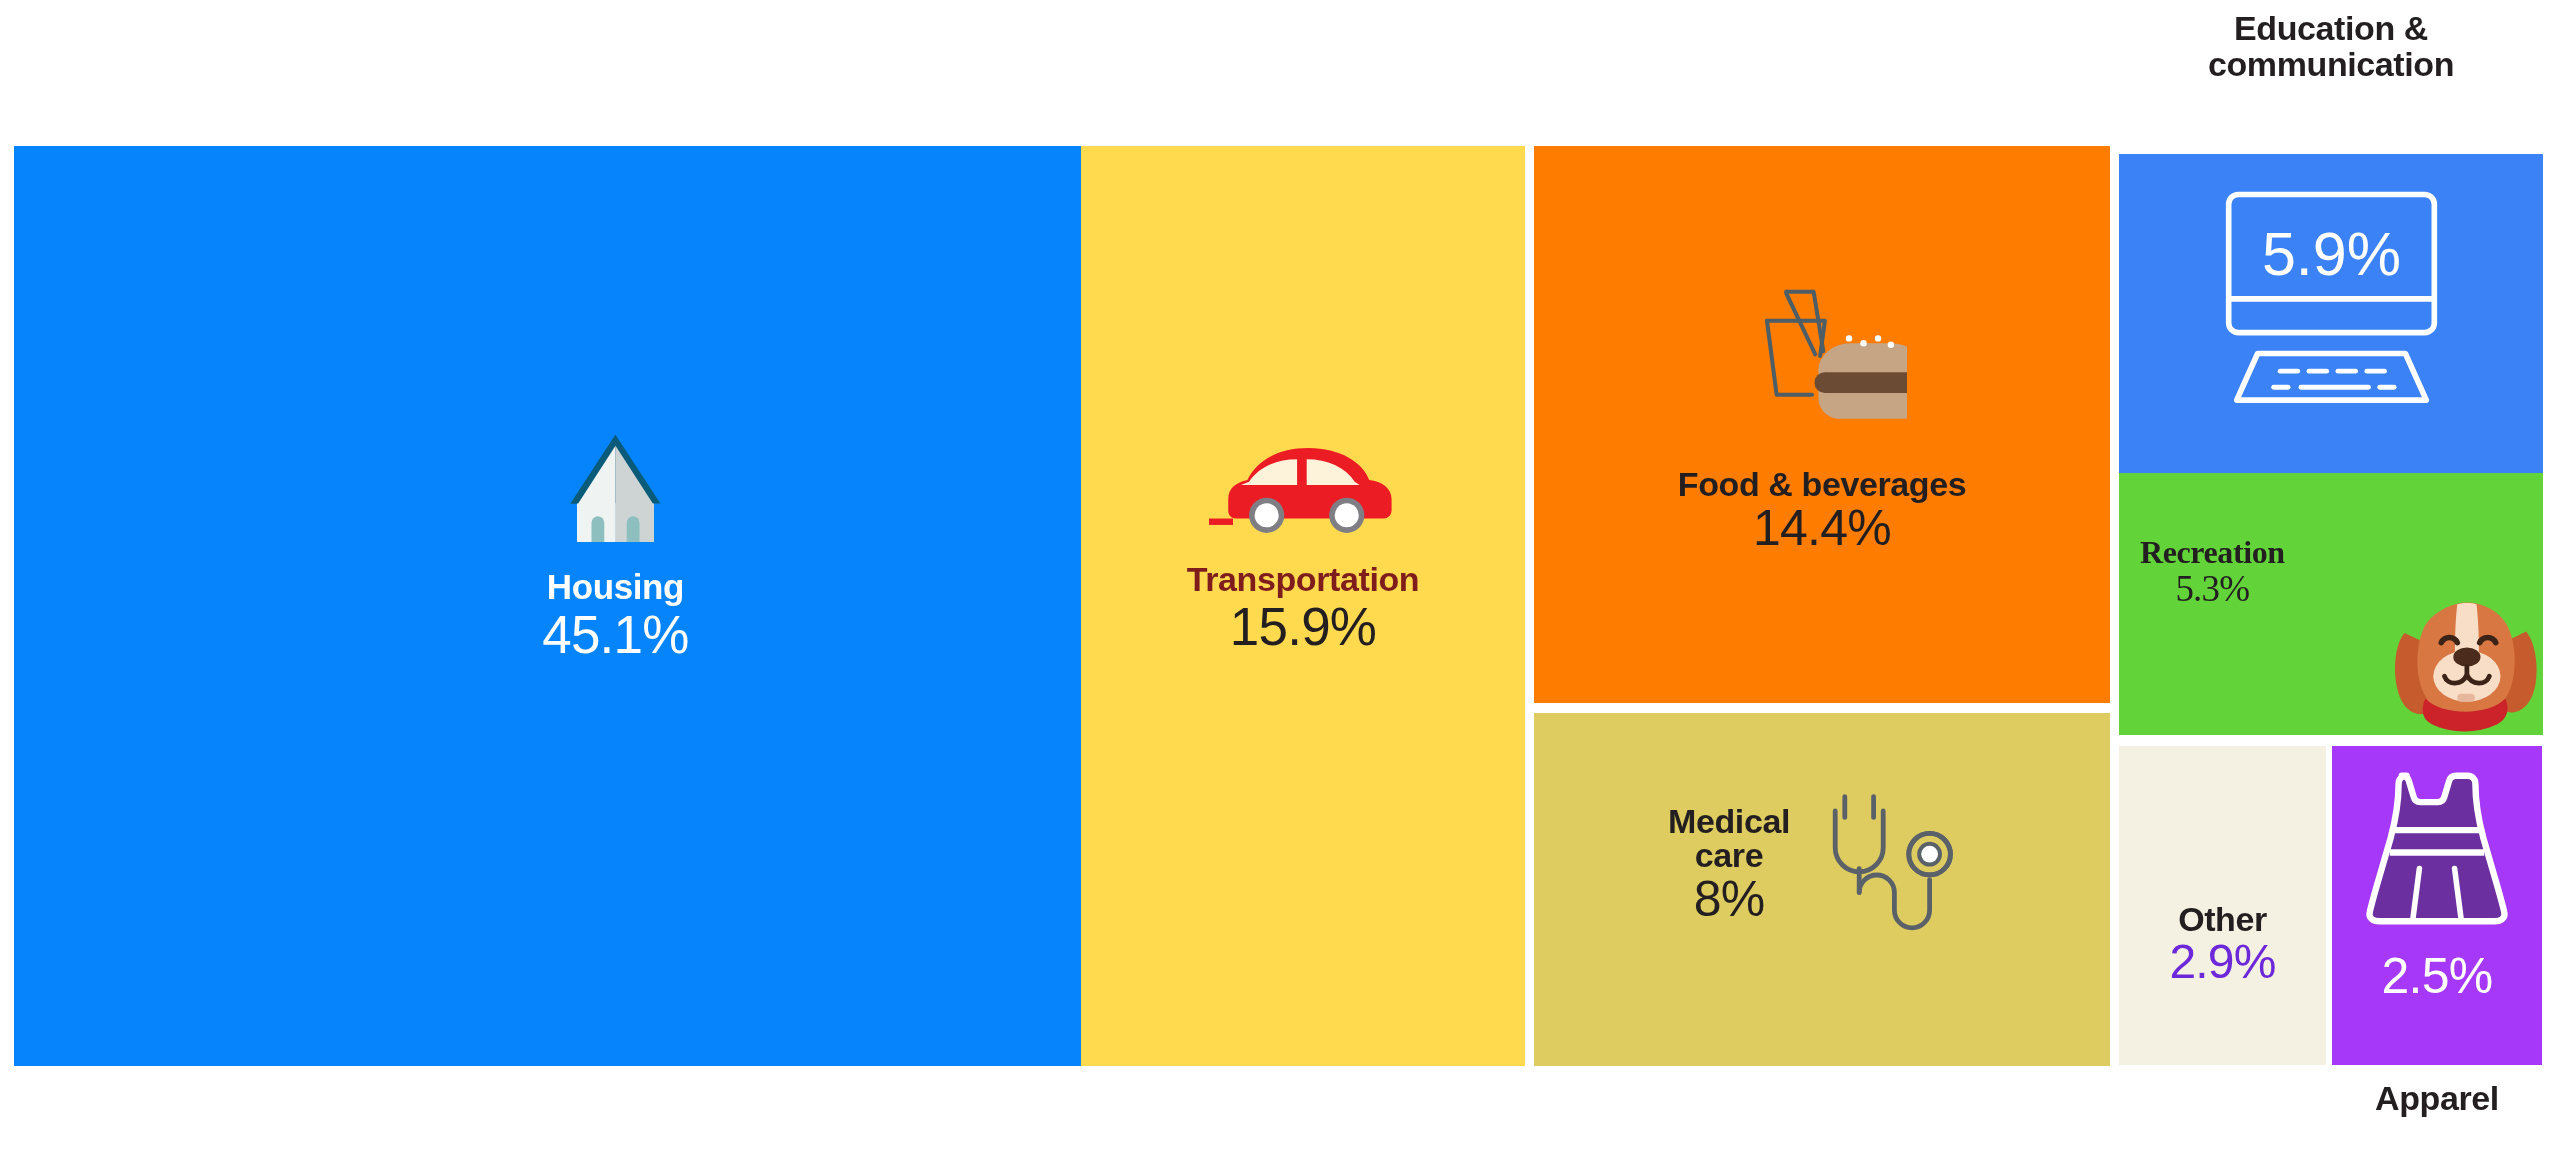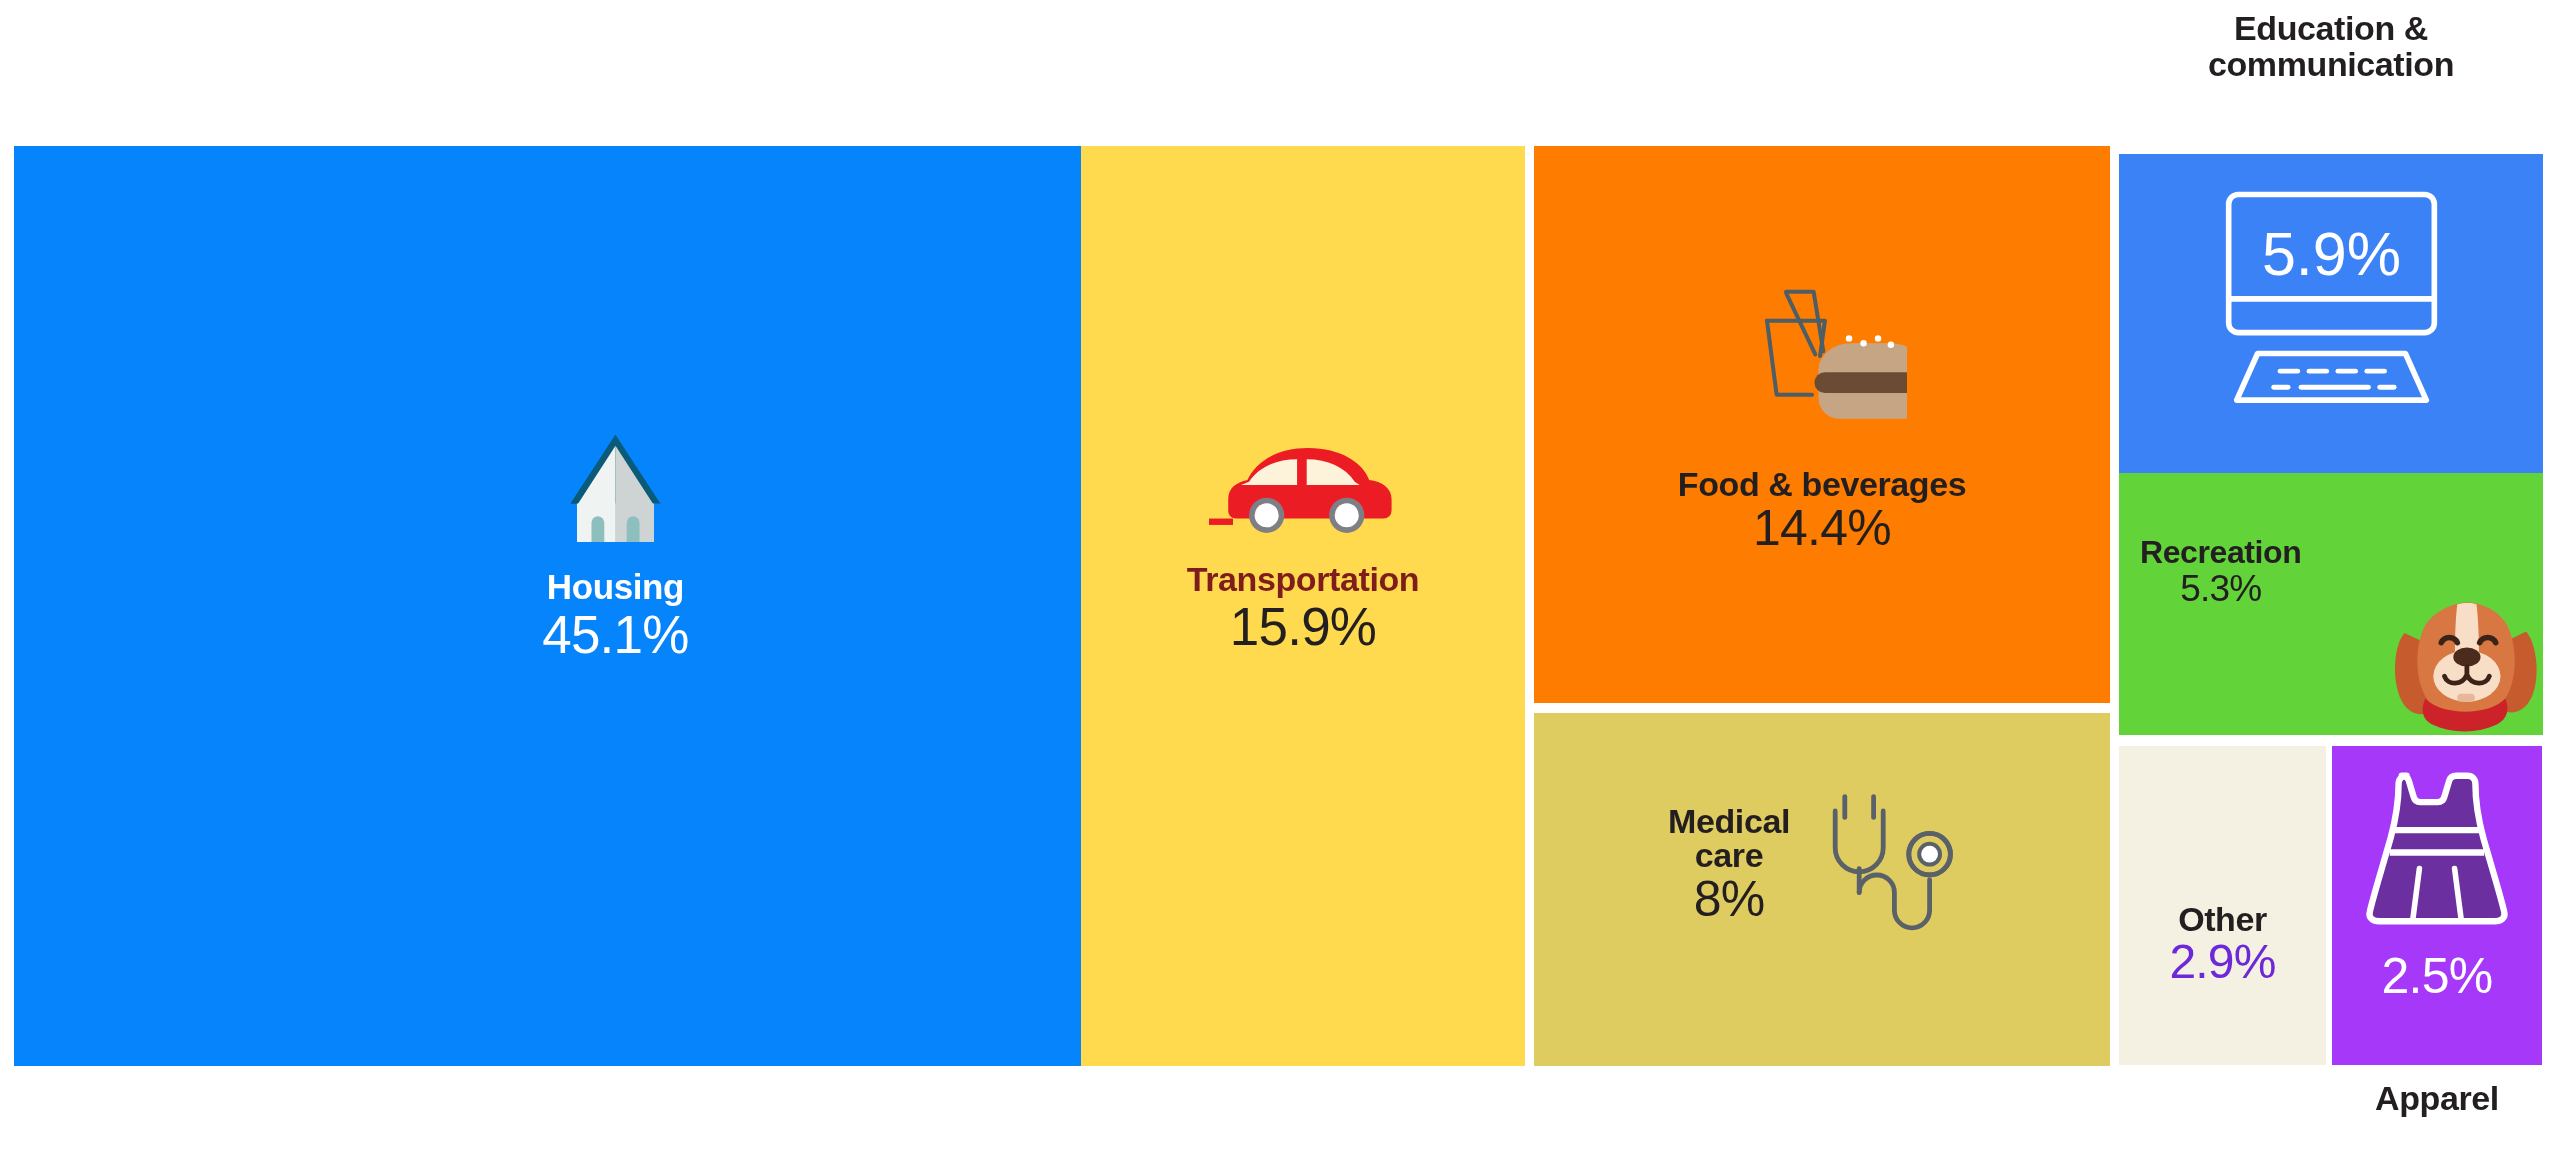--- a/index.html
+++ b/index.html
@@ -122,21 +122,21 @@
   }
 
   
   #tile-recreation {
     left: 2119px; top: 473px; width: 424px; height: 262px;
     background: #62D339;
   }
   #rec-text {
     position: absolute;
     left: 21px; top: 63px;
-    display: flex; flex-direction: column; align-items: center;
+    display: flex; flex-direction: column; align-items: center; font-family: Liberation Serif, serif;
   }
   #rec-text .cat-label { color: #231f20; font-size: 32px; }
   #rec-text .cat-value { color: #231f20; font-size: 37px; margin-top: 1.6px; }
   #dog-icon-wrap { position: absolute; right: -6.4px; bottom: -4.8px; }
 
   
   #tile-other {
     left: 2119px; top: 746px; width: 207px; height: 319px;
     background: #F4F1E3;
   }

